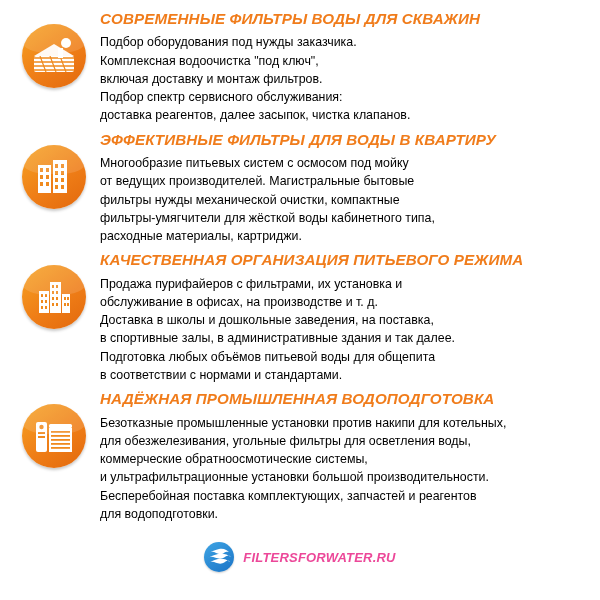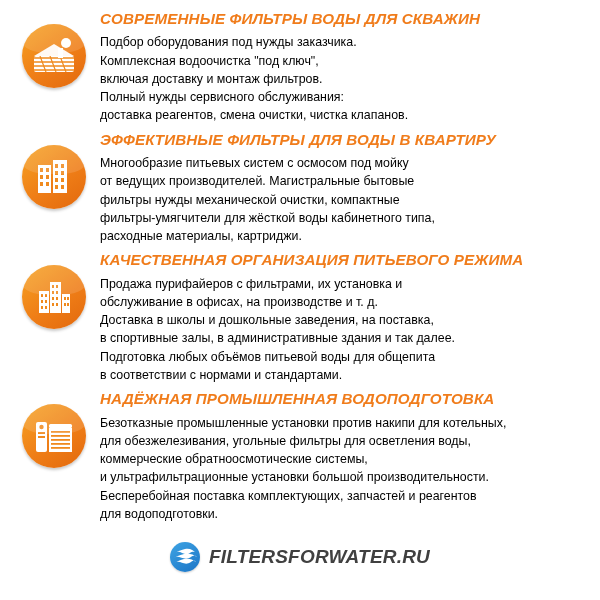--- a/index.html
+++ b/index.html
@@ -97,24 +97,24 @@
   .logo-mark {
     width: 30px;
     height: 30px;
     border-radius: 50%;
     background: linear-gradient(145deg, #3ea4e4 0%, #1b74c6 100%);
     position: relative;
     box-shadow: 0 1px 2px rgba(0,0,0,0.2);
     overflow: hidden;
   }
   .logo-text {
-    font-size: 19px;
+    font-size: 13px;
     font-weight: bold;
     font-style: italic;
-    color: #404040;
+    color: #ec4899;
     letter-spacing: 0.2px;
   }
 </style>
 </head>
 <body>
 
 <div class="page">
 
   <div class="block">
     <div class="icon-col">
@@ -128,22 +128,22 @@
           <rect x="26" y="14" width="5" height="10" fill="#ffffff"></rect>
         </svg>
       </div>
     </div>
     <div class="text-col">
       <h2 class="block-title">СОВРЕМЕННЫЕ ФИЛЬТРЫ ВОДЫ ДЛЯ СКВАЖИН</h2>
       <div class="block-body">
         <div>Подбор оборудования под нужды заказчика.</div>
         <div>Комплексная водоочистка "под ключ",</div>
         <div>включая доставку и монтаж фильтров.</div>
-        <div>Полный нужды сервисного обслуживания:</div>
-        <div>доставка реагентов, смена очистки, чистка клапанов.</div>
+        <div>Подбор спектр сервисного обслуживания:</div>
+        <div>доставка реагентов, далее засыпок, чистка клапанов.</div>
       </div>
     </div>
   </div>
 
   <div class="block">
     <div class="icon-col">
       <div class="circle">
         <svg width="40" height="40" viewBox="0 0 40 40" aria-hidden="true">
           <rect x="4" y="8" width="13" height="28" fill="#ffffff"></rect>
           <rect x="19" y="3" width="14" height="33" fill="#ffffff"></rect>

